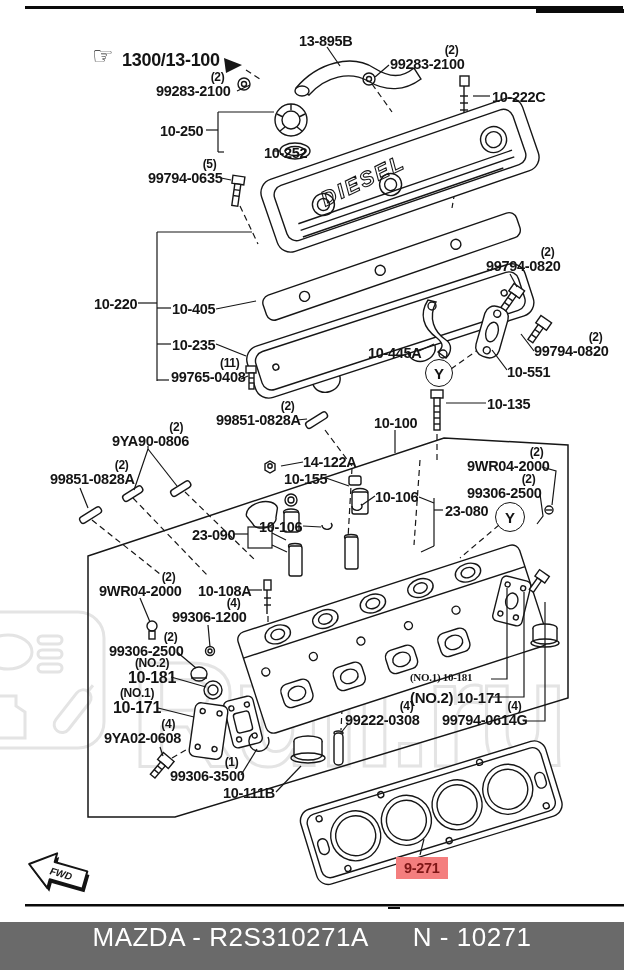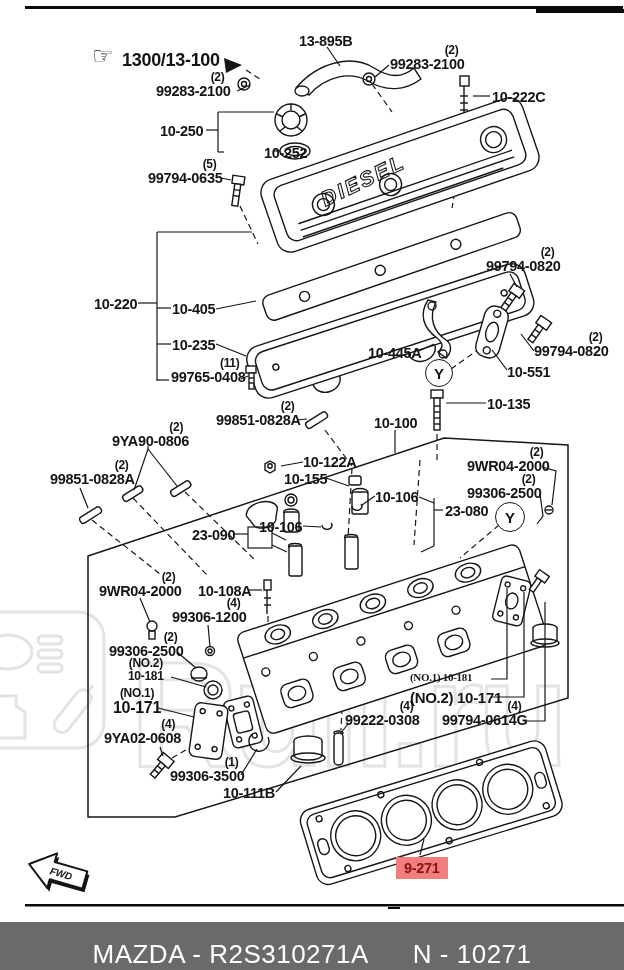--- a/index.html
+++ b/index.html
@@ -13,21 +13,21 @@
   .lbl .qty{font-size:12px;line-height:1;margin-bottom:1px;}
   .qa-r{align-self:flex-end;margin-right:6px;}
   .qa-c{align-self:center;}
   .lbl.hl{background:#F47E7E;padding:4px 8px 3px;}
   .lbl.hl .pn{color:#7E1616;}
   .refc{position:absolute;border:1.7px solid #141414;border-radius:50%;display:flex;
         align-items:center;justify-content:center;font-weight:700;font-size:15px;color:#141414;
         background:#fff;z-index:3;}
   .hand{position:absolute;left:92px;top:44px;font-size:24px;color:#141414;z-index:3;line-height:1;}
   .footer{position:absolute;left:0;top:922px;width:624px;height:48px;background:#6a6a6a;
-          display:flex;align-items:flex-end;justify-content:center;gap:44px;color:#fff;
+          display:flex;align-items:flex-start;justify-content:center;gap:44px;color:#fff;
           font-size:26px;letter-spacing:0.5px;z-index:4;}
 </style>
 </head>
 <body>
 
 <div class="stage">
 
   <svg class="art" width="624" height="970" viewBox="0 0 624 970">
 
     <g stroke="#e4e4e4" fill="none" stroke-width="3">
@@ -450,21 +450,21 @@
       </div>
       <div class="lbl" style="left: 112px; top: 421px;">
         <span class="qty qa-r">(2)</span>
         <span class="pn">9YA90-0806</span>
       </div>
       <div class="lbl" style="left: 50px; top: 459px;">
         <span class="qty qa-r">(2)</span>
         <span class="pn">99851-0828A</span>
       </div>
       <div class="lbl" style="left: 303px; top: 455px;">
-        <span class="pn">10-122A</span>
+        <span class="pn">14-122A</span>
       </div>
       <div class="lbl" style="left: 284px; top: 472px;">
         <span class="pn">10-155</span>
       </div>
       <div class="lbl" style="left: 467px; top: 446px;">
         <span class="qty qa-r">(2)</span>
         <span class="pn">9WR04-2000</span>
       </div>
       <div class="lbl" style="left: 467px; top: 473px;">
         <span class="qty qa-r">(2)</span>
@@ -492,21 +492,21 @@
       <div class="lbl" style="left: 172px; top: 597px;">
         <span class="qty qa-r">(4)</span>
         <span class="pn">99306-1200</span>
       </div>
       <div class="lbl" style="left: 109px; top: 631px;">
         <span class="qty qa-r">(2)</span>
         <span class="pn">99306-2500</span>
       </div>
       <div class="lbl" style="left: 128px; top: 657px;">
         <span class="qty qa-c">(NO.2)</span>
-        <span class="pn" style="font-size: 12px;">10-181</span>
+        <span class="pn" style="font-size: 16px;">10-181</span>
       </div>
       <div class="lbl" style="left: 113px; top: 687px;">
         <span class="qty qa-c">(NO.1)</span>
         <span class="pn" style="font-size: 16px;">10-171</span>
       </div>
       <div class="lbl" style="left: 104px; top: 718px;">
         <span class="qty qa-r">(4)</span>
         <span class="pn">9YA02-0608</span>
       </div>
       <div class="lbl" style="left: 170px; top: 756px;">

